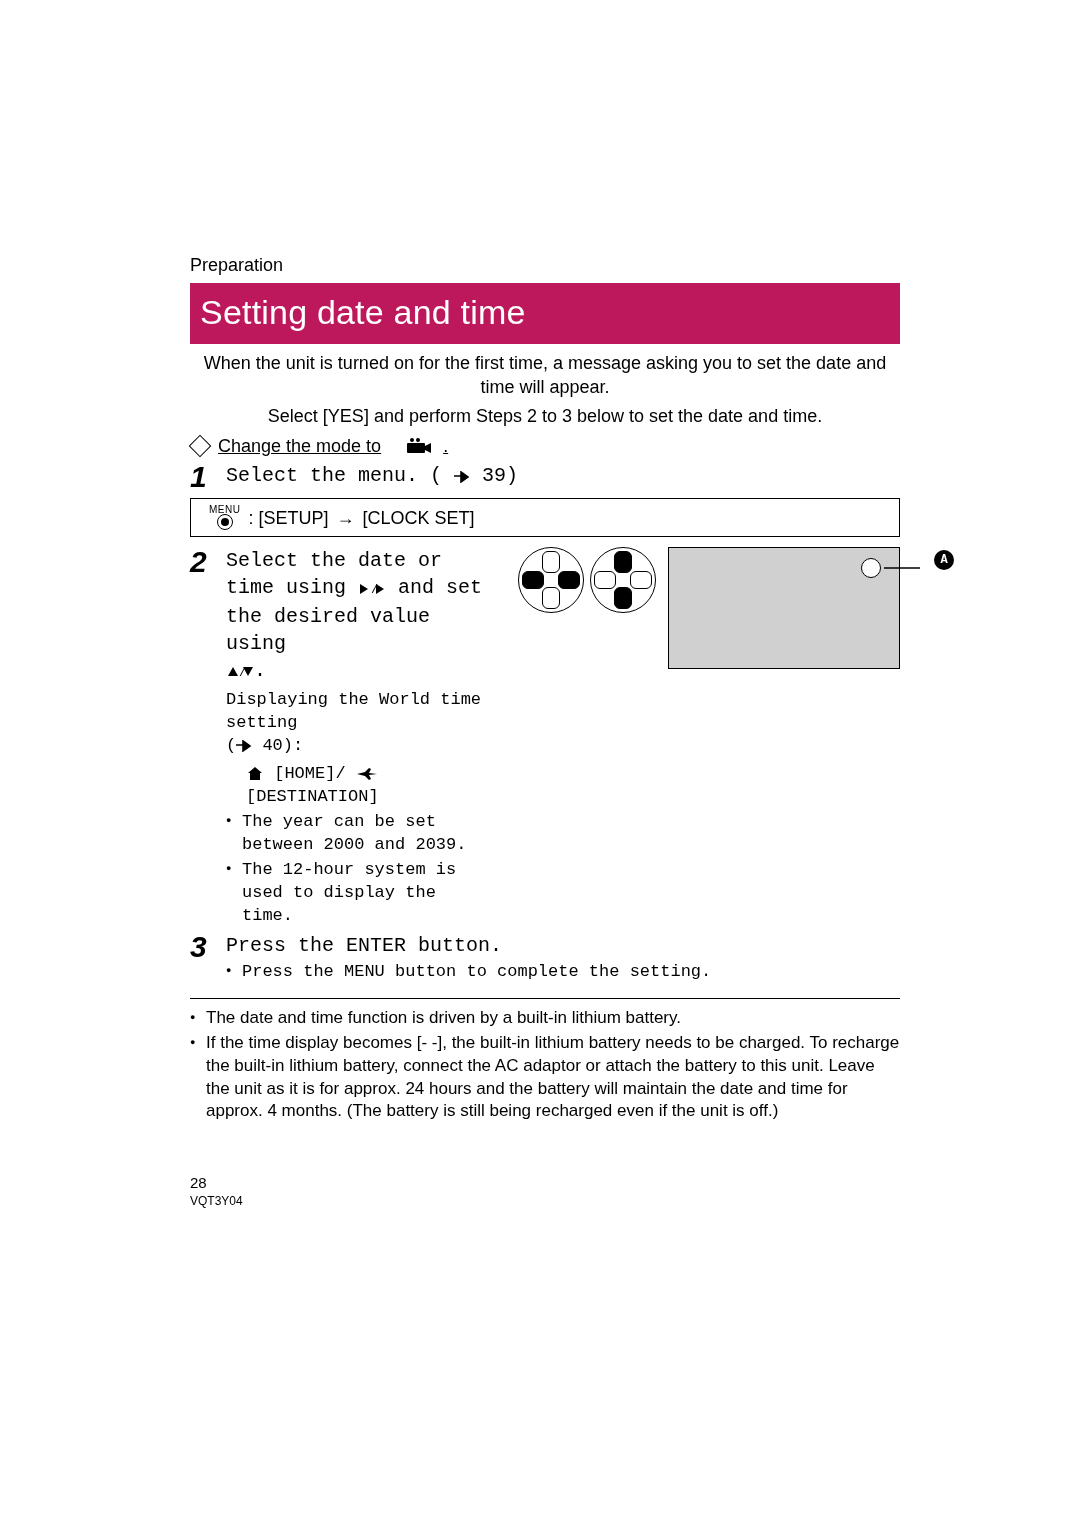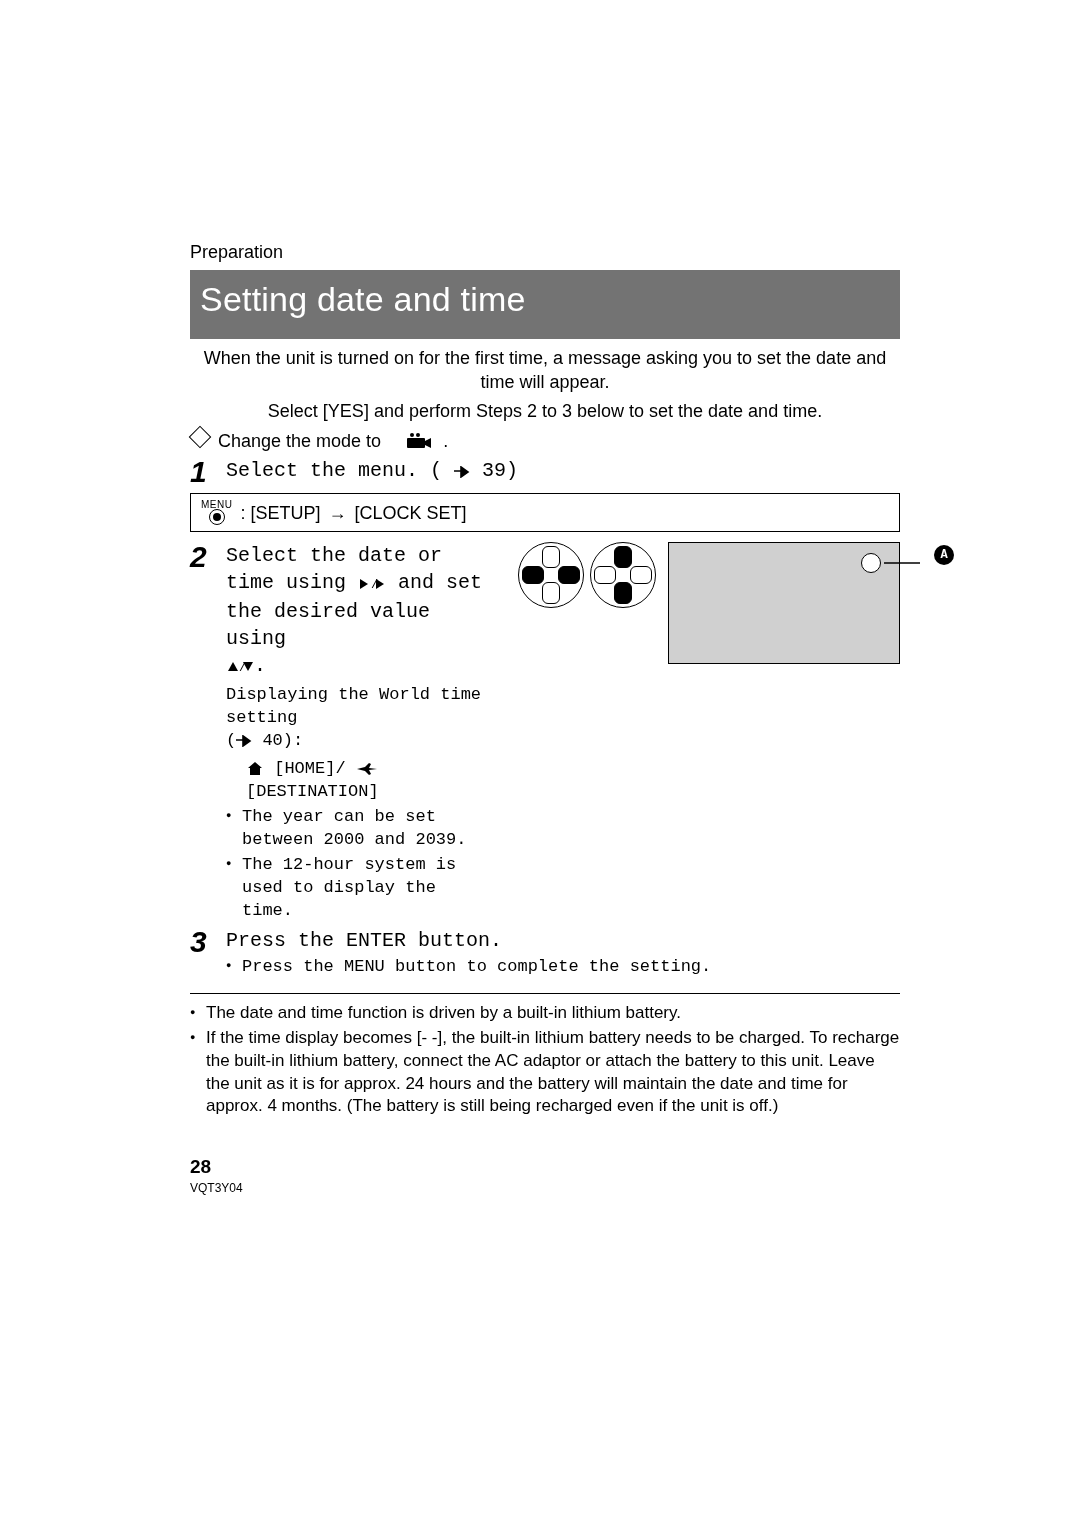--- a/index.html
+++ b/index.html
@@ -10,41 +10,43 @@
     color: #000;
     font-size: 18px;
     line-height: 1.35;
   }
   .sheet {
     width: 1080px;
     height: 1256px;
     position: relative;
     box-sizing: border-box;
     padding: 240px 180px 60px 190px;
+    margin-top: 13px;
   }
   .section-label {
     font-size: 18px;
     padding-bottom: 2px;
     margin-bottom: 4px;
   }
   .title-bar {
-    background: #737373;
+    background: #be185d;
     color: #fff;
     font-size: 34px;
-    padding: 7px 10px 16px 10px;
+    padding: 7px 10px 8px 10px;
     font-weight: normal;
     letter-spacing: 0.2px;
     margin-bottom: 7px;
   }
   .intro p { margin: 0 0 4px 0; text-align: center; }
   .diamond-row {
     display: flex;
-    align-items: flex-start;
+    align-items: center;
     gap: 10px;
     margin: 6px 0 4px 0;
+    text-decoration: underline;
   }
   .diamond {
     width: 14px; height: 14px;
     border: 1.5px solid #000;
     transform: rotate(45deg);
     flex: 0 0 auto;
     margin-left: 2px;
   }
   .mode-icon {
     display: inline-block;
@@ -60,21 +62,21 @@
     font-style: italic;
     font-weight: bold;
     line-height: 1;
     width: 22px;
     flex: 0 0 auto;
   }
   .step-body { flex: 1; font-size: 20px; font-family: Liberation Mono, monospace; }
   .menubox {
     border: 1.2px solid #000;
     margin: 6px 0 10px 0;
-    padding: 6px 10px;
+    padding: 6px 18px;
     display: flex;
     align-items: center;
     gap: 8px;
     font-size: 18px;
   }
   .menu-icon { display:inline-flex; flex-direction:column; align-items:center; line-height:0.9; }
   .menu-icon .t { font-size:10px; letter-spacing:0.5px; }
   .menu-icon .c { width:14px; height:14px; border:1.4px solid #000; border-radius:50%; display:inline-block; position:relative; }
   .menu-icon .c::after { content:""; position:absolute; inset:3px; border-radius:50%; background:#000; }
 
@@ -121,21 +123,21 @@
   .callout-label {
     width:20px; height:20px; background:#000; border-radius:50%;
     color:#fff; font-size:12px; font-weight:bold;
     display:flex; align-items:center; justify-content:center;
     position:absolute;
   }
 
   .page-foot {
     position:absolute; left:190px; bottom:60px;
   }
-  .page-num { font-size:19px;font-weight:bold; }
+  .page-num { font-size:15px; }
   .doc-code { font-size:12px; }
   .icon-camera svg, .icon-home svg, .icon-plane svg { display:inline-block; vertical-align:-3px; }
 </style>
 </head>
 <body>
 
 <div class="sheet">
 
   <div class="section-label">Preparation</div>
 

